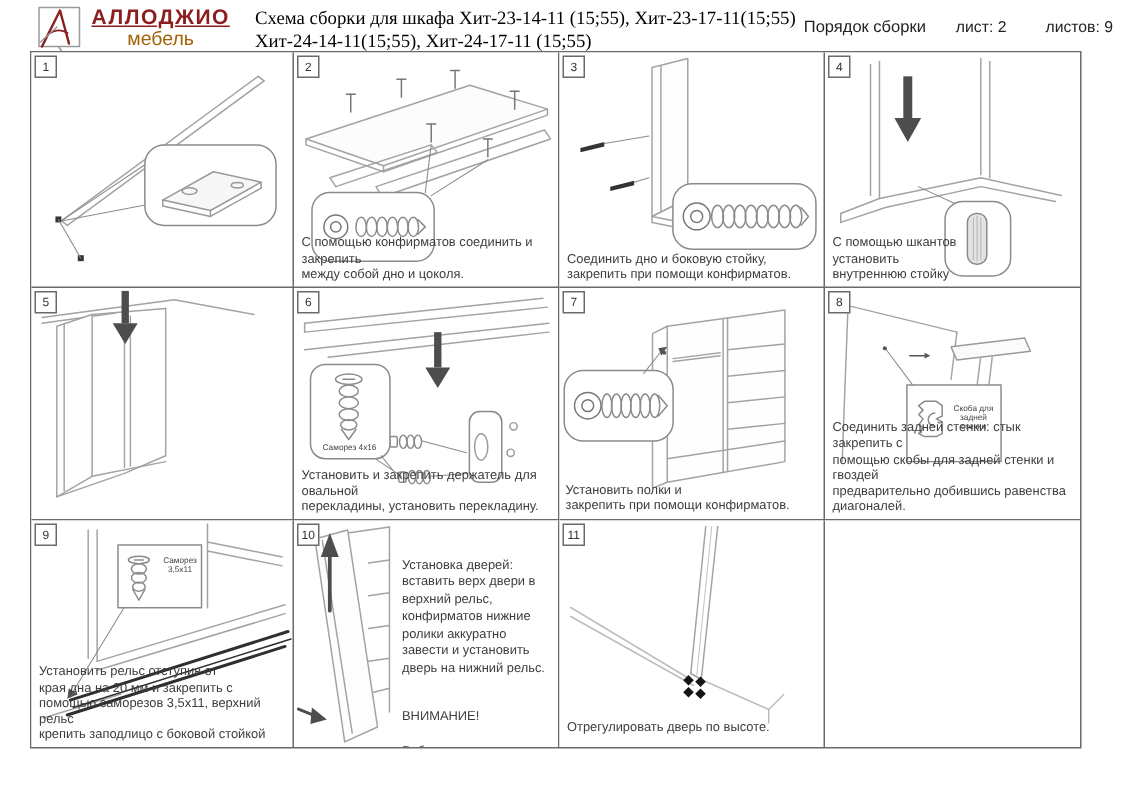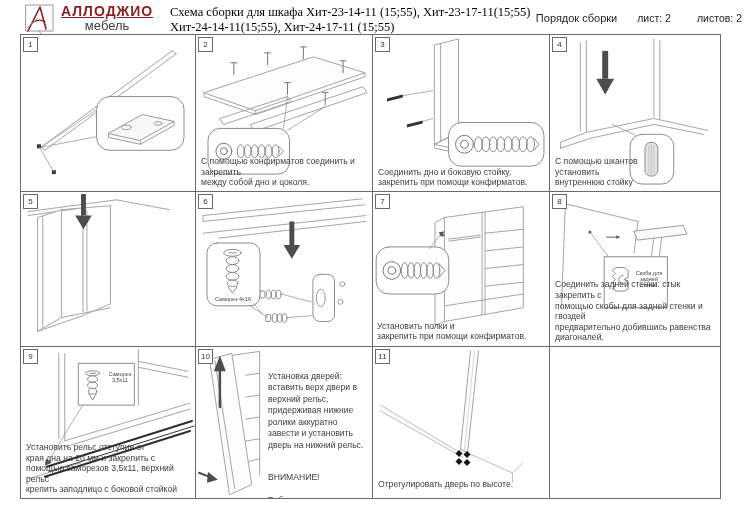--- a/index.html
+++ b/index.html
@@ -6,21 +6,21 @@
   body{width:748px;height:527px;position:relative;overflow:hidden;
        font-family:"Liberation Sans",sans-serif;color:#333;}
   svg{stroke:#a3a3a3;fill:none;stroke-width:1;stroke-linecap:round;stroke-linejoin:round;}
 
   
   .hdr{position:absolute;left:0;top:0;width:748px;height:34px;}
   .logo{position:absolute;left:25px;top:4px;display:flex;align-items:flex-start;}
   .logo-mark{width:30px;height:30px;}
   .logo-text{margin-left:6px;}
   .brand{font-size:14px;font-weight:bold;letter-spacing:1px;color:#8b1e1e;line-height:15px;text-decoration:underline;}
-  .tagline{font-size:13px;color:#404040;text-align:center;line-height:14px;}
+  .tagline{font-size:13px;color:#a16207;text-align:center;line-height:14px;}
   .title{position:absolute;left:170px;top:5px;font-family:"Liberation Serif",serif;
          font-size:12.5px;line-height:14.5px;color:#000000;}
   .order{position:absolute;right:6px;top:12px;font-size:10.5px;color:#222;white-space:nowrap;}
   .order .lbl{font-size:11px;margin-right:20px;}
   .order .sh{margin-right:26px;}
 
   
   .grid{position:absolute;left:20px;top:34px;display:grid;
         grid-template-columns:175px 177px 177px 170px;
         grid-template-rows:157px 155px 151px;
@@ -58,21 +58,21 @@
     <div class="logo-text">
       <div class="brand">АЛЛОДЖИО</div>
       <div class="tagline">мебель</div>
     </div>
   </div>
   <div class="title">
     <div>Схема сборки для шкафа Хит-23-14-11 (15;55), Хит-23-17-11(15;55)</div>
     <div>Хит-24-14-11(15;55), Хит-24-17-11 (15;55)</div>
   </div>
   <div class="order">
-    <span class="lbl">Порядок сборки</span><span class="sh">лист: 2</span><span>листов: 2</span>
+    <span class="lbl">Порядок сборки</span><span class="sh">лист: 2</span><span>листов: 9</span>
   </div>
 </div>
 
 <div class="grid">
 
   <div class="cell">
     <div class="pnum">1</div>
     <svg class="diag" viewBox="0 0 175 157">
       <line x1="20" y1="113" x2="152" y2="16"></line>
         <line x1="24" y1="116" x2="156" y2="19"></line>
@@ -239,20 +239,22 @@
         <ellipse cx="36" cy="70" rx="6.5" ry="4"></ellipse>
           <ellipse cx="36" cy="78" rx="6.5" ry="4"></ellipse>
         <ellipse cx="36" cy="86" rx="6.5" ry="4"></ellipse>
           <ellipse cx="36" cy="93" rx="5.5" ry="3.5"></ellipse>
         <polyline points="31,96 36,103 41,96"></polyline>
       </g>
       <line x1="58" y1="114" x2="66" y2="124" stroke="#8a8a8a" stroke-width="0.7"></line>
       <line x1="54" y1="116" x2="72" y2="128" stroke="#8a8a8a" stroke-width="0.7"></line>
     </svg>
     <div class="tiny" style="left:14px;top:104px;width:46px;">Саморез 4х16</div>
+    <div class="cap cap-b">Установить и закрепить держатель для овальной
+перекладины, установить перекладину.</div>
   </div>
 
   <div class="cell">
     <div class="pnum">7</div>
     <svg class="diag" viewBox="0 0 177 157">
       <polygon points="72,26 152,15 152,118 72,132" fill="#fefefe"></polygon>
       <polyline points="72,26 62,31 62,136 72,132"></polyline>
       <line x1="110" y1="21" x2="110" y2="125"></line>
         <line x1="113" y1="20.6" x2="113" y2="124.6"></line>
       <line x1="113" y1="42" x2="152" y2="38"></line>
@@ -361,21 +363,21 @@
       <line x1="19" y1="13" x2="39" y2="142"></line>
       <line x1="24" y1="60" x2="24" y2="22" stroke="#4d4d4d" stroke-width="2.5"></line>
       <polygon points="18,24 30,24 24,8" fill="#4d4d4d" stroke="none"></polygon>
       <line x1="3" y1="126" x2="13" y2="130" stroke="#4d4d4d" stroke-width="2"></line>
       <polygon points="12,125 22,133 11,136" fill="#4d4d4d" stroke="none"></polygon>
     </svg>
     <div class="cap cap10">
       <div>Установка дверей:
 вставить верх двери в
 верхний рельс,
-придерживая нижние
+конфирматов нижние
 ролики аккуратно
 завести и установить
 дверь на нижний рельс.</div>
       <div class="warn-t">ВНИМАНИЕ!</div>
       <div>Работы по установке
 дверей рекомендуется
 производить вдвоем.</div>
     </div>
   </div>
 

